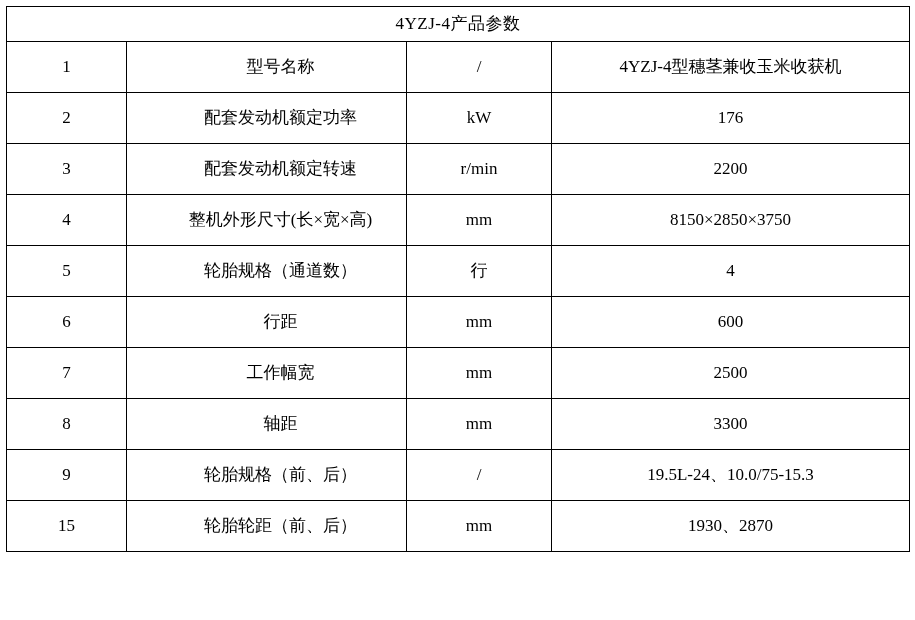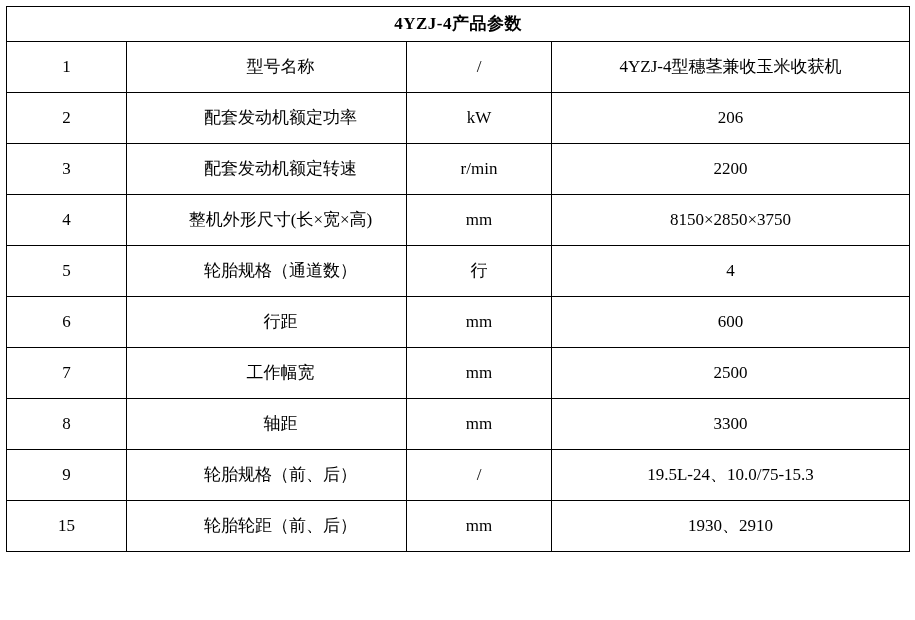--- a/index.html
+++ b/index.html
@@ -28,21 +28,21 @@
   table.param-table td {
     border: 1px solid #000000;
     text-align: center;
     vertical-align: middle;
     font-size: 17px;
     line-height: 1.2;
     padding: 0;
   }
   .title-cell {
     height: 34px;
-    font-weight: bold;
+    font-weight: normal;
     font-size: 18px;
     letter-spacing: 0.5px;
   }
   .head-cell {
     height: 48px;
     font-size: 18px;
   }
   .body-row td {
     height: 50px;
   }
@@ -96,21 +96,21 @@
         <td class="cell-unit">/</td>
         <td class="cell-val">4YZJ-4型穗茎兼收玉米收获机</td>
       </tr>
 
       <tr class="body-row">
         <td class="cell-no">2</td>
         <td class="cell-item">
             <span class="item-inner">配套发动机额定功率</span>
           </td>
         <td class="cell-unit">kW</td>
-        <td class="cell-val">206</td>
+        <td class="cell-val">176</td>
       </tr>
 
       <tr class="body-row">
         <td class="cell-no">3</td>
         <td class="cell-item">
             <span class="item-inner">配套发动机额定转速</span>
           </td>
         <td class="cell-unit">r/min</td>
         <td class="cell-val">2200</td>
       </tr>
@@ -168,17 +168,17 @@
         <td class="cell-unit">/</td>
         <td class="cell-val">19.5L-24、10.0/75-15.3</td>
       </tr>
 
       <tr class="body-row">
         <td class="cell-no">15</td>
         <td class="cell-item">
             <span class="item-inner">轮胎轮距（前、后）</span>
           </td>
         <td class="cell-unit">mm</td>
-        <td class="cell-val">1930、2910</td>
+        <td class="cell-val">1930、2870</td>
       </tr>
     </tbody>
   </table>
 </div>
 
 </body></html>

